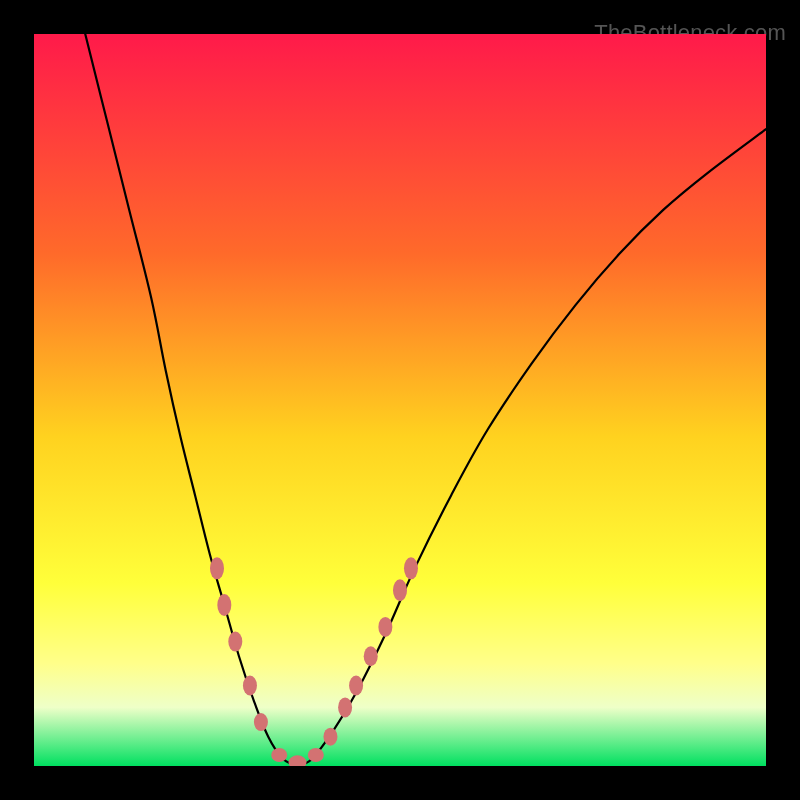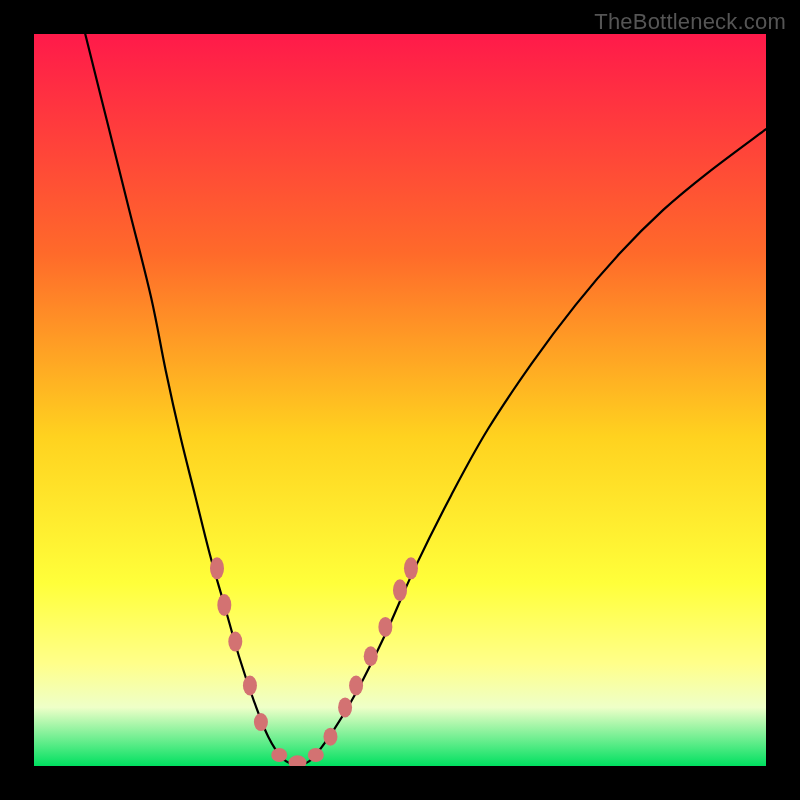--- a/index.html
+++ b/index.html
@@ -19,21 +19,21 @@
   }
   #plot-area {
     position: absolute;
     left: 34px;
     top: 34px;
     width: 732px;
     height: 732px;
   }
   #watermark {
     position: absolute;
-    top: 9px;
+    top: 20px;
     right: 14px;
     color: #555;
     font-size: 22px;
     letter-spacing: 0.2px;
     font-weight: 400;
     user-select: none;
   }
   svg { display: block; }
 </style>
 </head>

